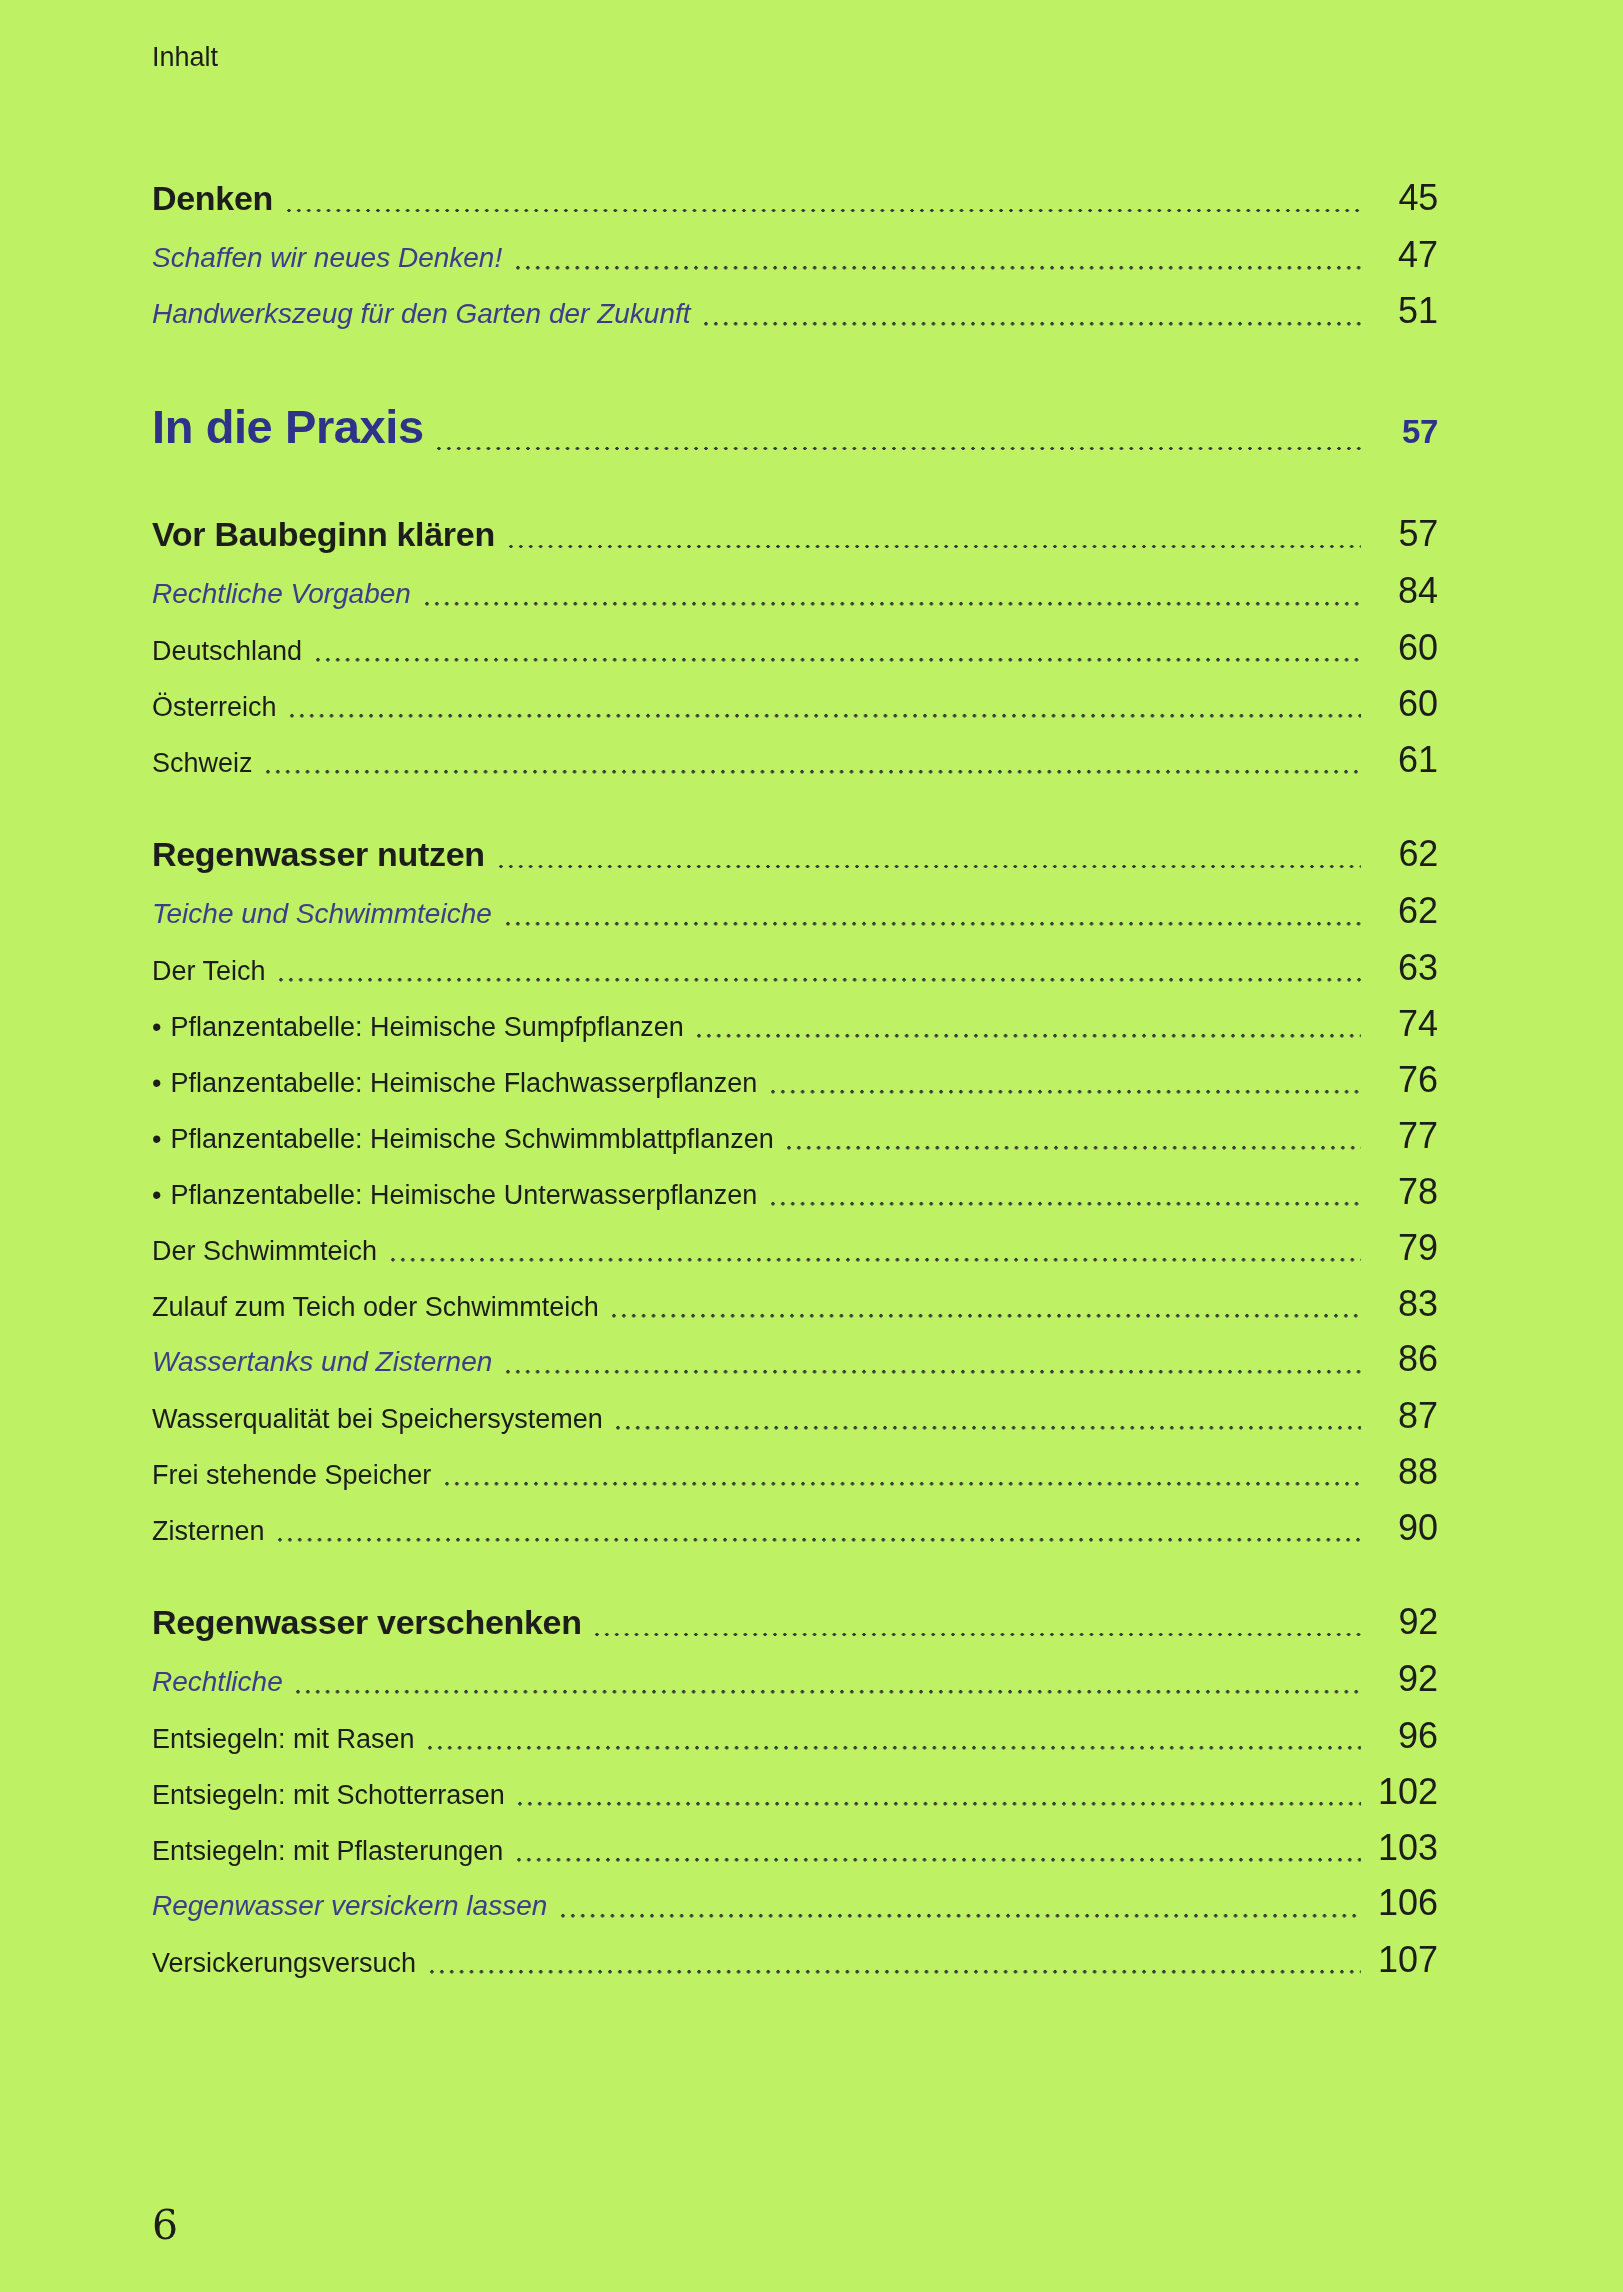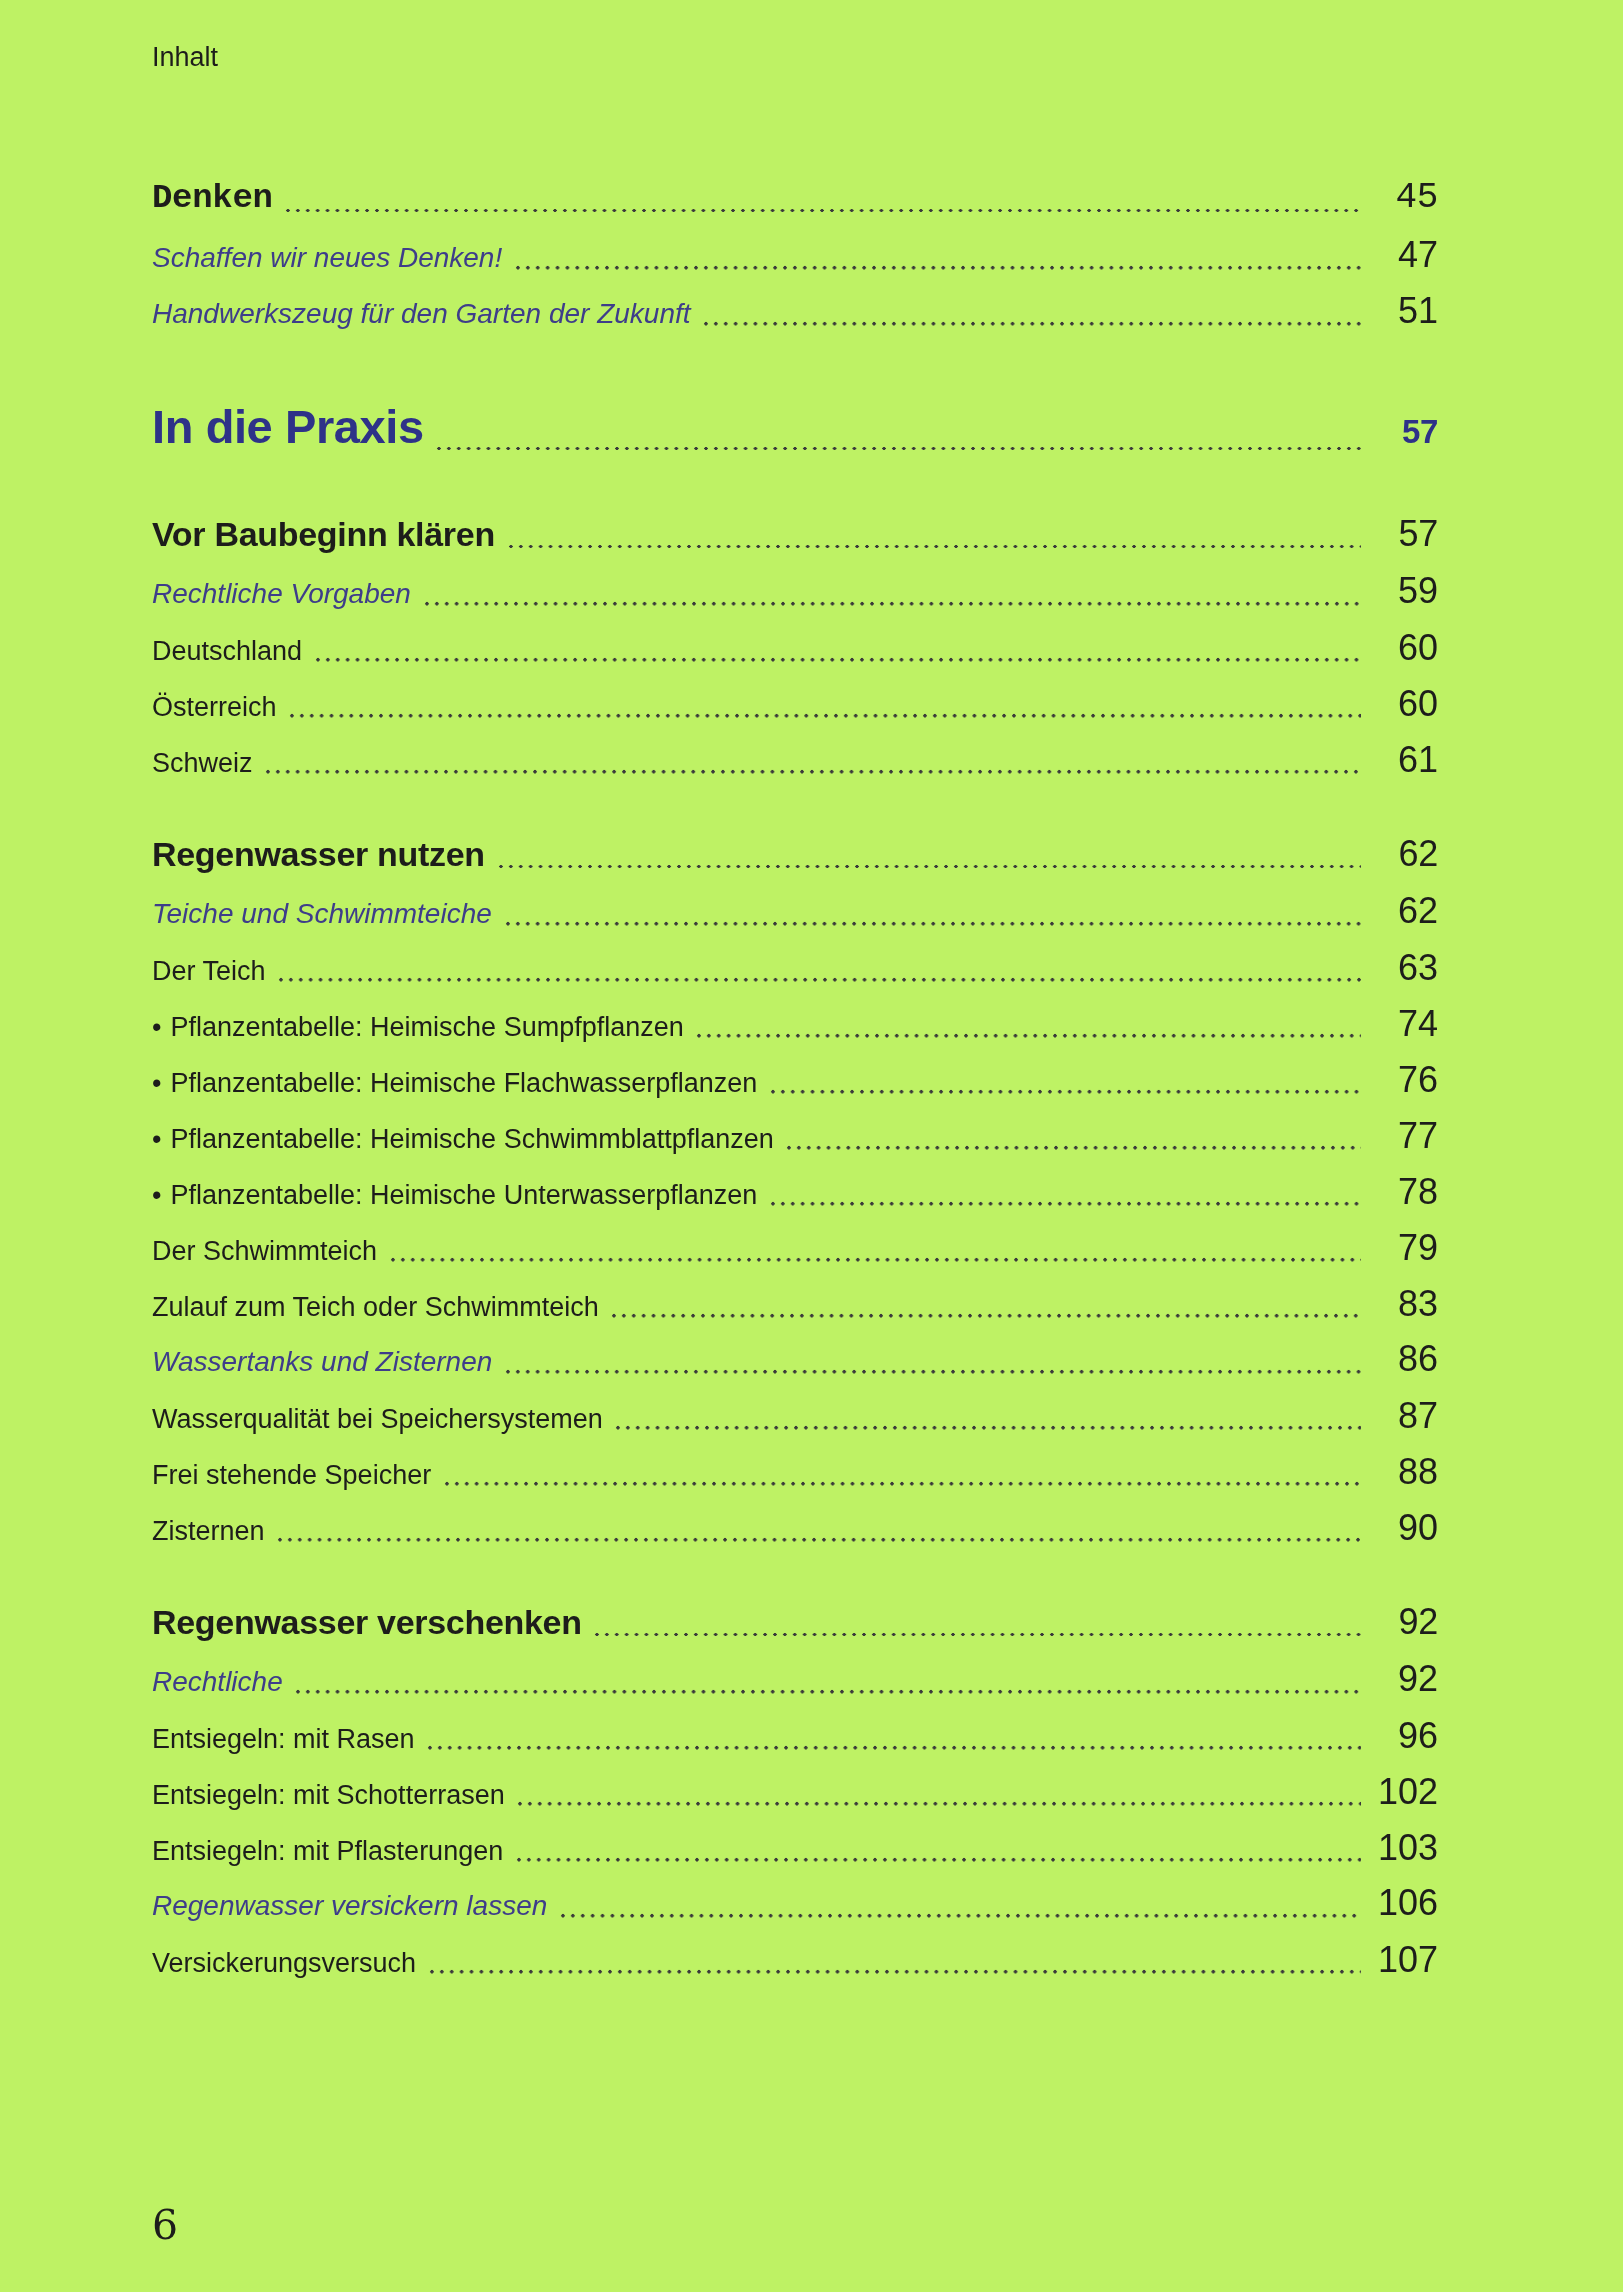--- a/index.html
+++ b/index.html
@@ -68,21 +68,21 @@
   
   .row-section {
     margin-top: 50px;
     font-size: 34px;
     line-height: 45px;
     font-weight: 700;
     color: #1d1d1b;
     letter-spacing: -0.3px;
   }
   .row-section .leader { margin-bottom: 8px; }
-  .toc .row-section:first-child { margin-top: 100px; font-family: Liberation Mono, monospace; }
+  .toc .row-section:first-child { margin-top: 100px; }
   
   .row-sub1 {
     margin-top: 15px;
     font-size: 28px;
     line-height: 38px;
     font-style: italic;
     color: #3e3d8a;
   }
   
   .row-sub2, .row-bullet {
@@ -133,21 +133,21 @@
     <span class="num">57</span>
   </div>
       <div class="row row-section">
     <span class="label">Vor Baubeginn klären</span>
     <span class="leader"></span>
     <span class="num">57</span>
   </div>
       <div class="row row-sub1">
     <span class="label">Rechtliche Vorgaben</span>
     <span class="leader"></span>
-    <span class="num">59</span>
+    <span class="num">84</span>
   </div>
       <div class="row row-sub2">
     <span class="label">Deutschland</span>
     <span class="leader"></span>
     <span class="num">60</span>
   </div>
       <div class="row row-sub2">
     <span class="label">Österreich</span>
     <span class="leader"></span>
     <span class="num">60</span>

